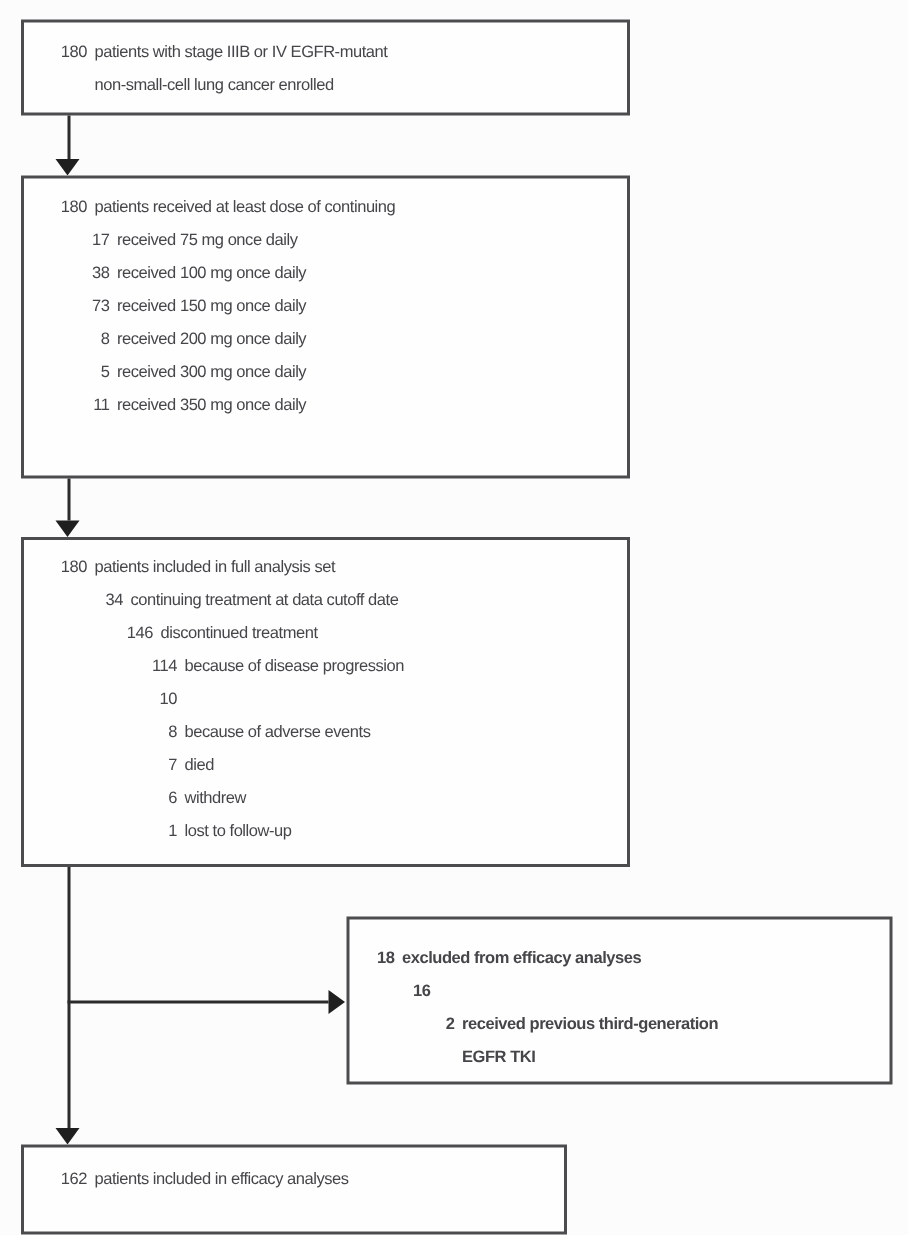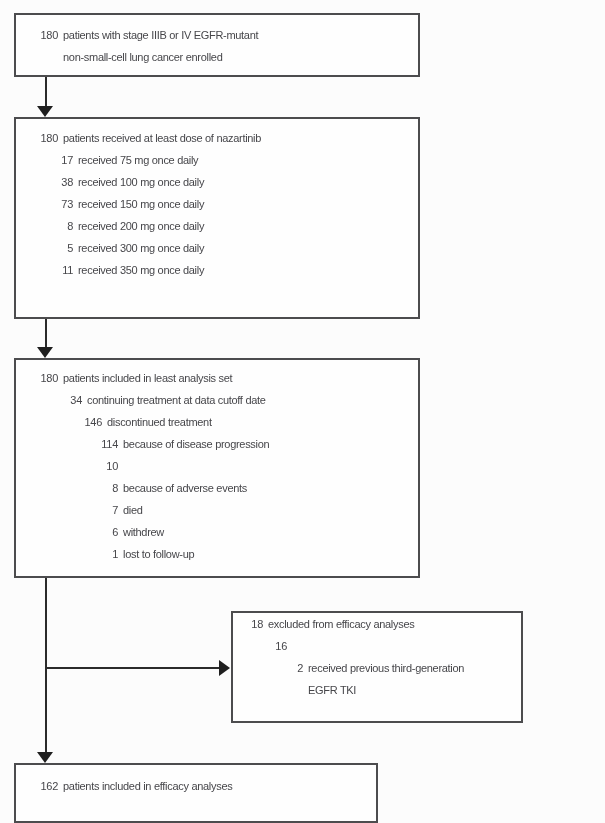--- a/index.html
+++ b/index.html
@@ -60,21 +60,21 @@
   </div>
 
   <div>
     <div class="vline" style="left:45px; top:77px; height:29px;"></div>
     <div class="head-down" style="left:37px; top:106px;"></div>
   </div>
 
   <div class="box" style="left:14px; top:117px; width:406px; height:202px;">
     <div class="line">
       <span class="num">180</span>
-      <span class="txt">patients received at least dose of nazartinib</span>
+      <span class="txt">patients received at least dose of continuing</span>
     </div>
     <div class="line m15">
       <span class="num">17</span>
       <span class="txt">received 75 mg once daily</span>
     </div>
     <div class="line m15">
       <span class="num">38</span>
       <span class="txt">received 100 mg once daily</span>
     </div>
     <div class="line m15">
@@ -96,21 +96,21 @@
   </div>
 
   <div>
     <div class="vline" style="left:45px; top:319px; height:28px;"></div>
     <div class="head-down" style="left:37px; top:347px;"></div>
   </div>
 
   <div class="box" style="left:14px; top:358px; width:406px; height:220px; padding-top:7px;">
     <div class="line">
       <span class="num">180</span>
-      <span class="txt">patients included in least analysis set</span>
+      <span class="txt">patients included in full analysis set</span>
     </div>
     <div class="line m24">
       <span class="num">34</span>
       <span class="txt">continuing treatment at data cutoff date</span>
     </div>
     <div class="line m57">
       <span class="num">146</span>
       <span class="txt">discontinued treatment</span>
     </div>
     <div class="line m60">
@@ -140,21 +140,21 @@
 
   <div>
     <div class="vline" style="left:45px; top:578px; height:174px;"></div>
     <div class="head-down" style="left:37px; top:752px;"></div>
   </div>
   <div>
     <div class="hline" style="left:45px; top:667px; width:174px;"></div>
     <div class="head-right" style="left:219px; top:660px;"></div>
   </div>
 
-  <div class="box" style="left:231px; top:611px; width:292px; height:112px; padding-top:0;">
+  <div class="box" style="left:231px; top:611px; width:364px; height:112px; padding-top:15px;font-weight:bold;">
     <div class="line">
       <span class="num narrow">18</span>
       <span class="txt">excluded from efficacy analyses</span>
     </div>
     <div class="line m24">
       <span class="num narrow">16</span>
     </div>
     <div class="line m40">
       <span class="num narrow">2</span>
       <span class="txt">received previous third-generation</span>

